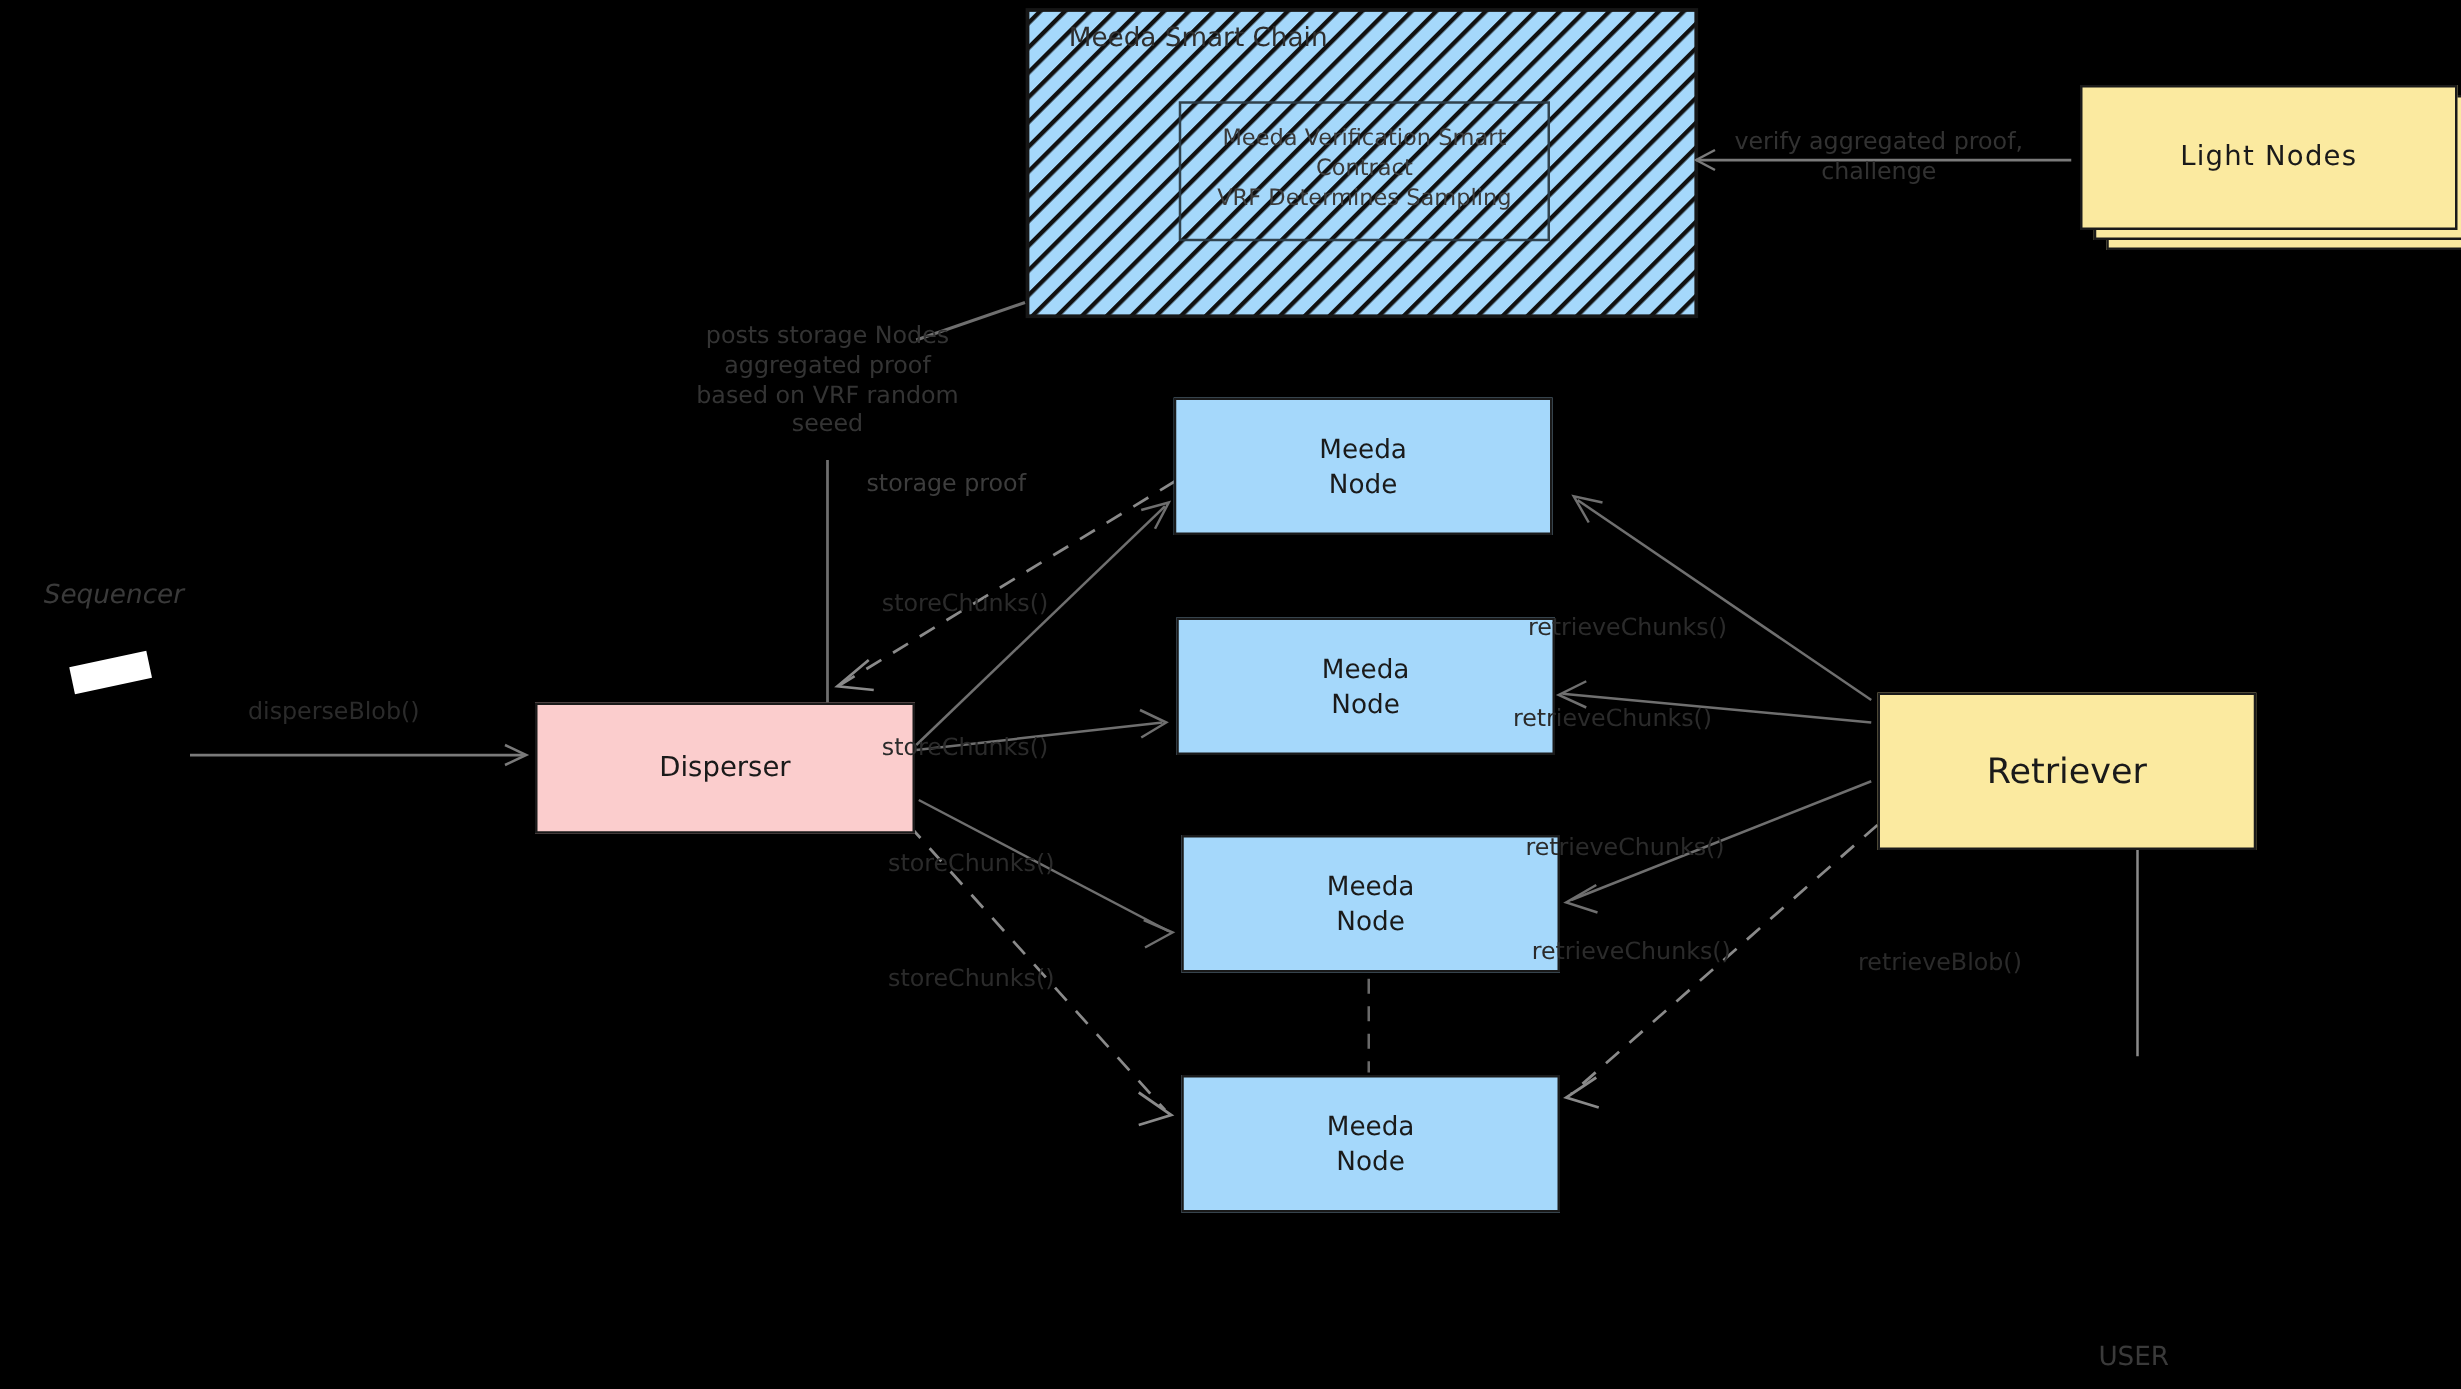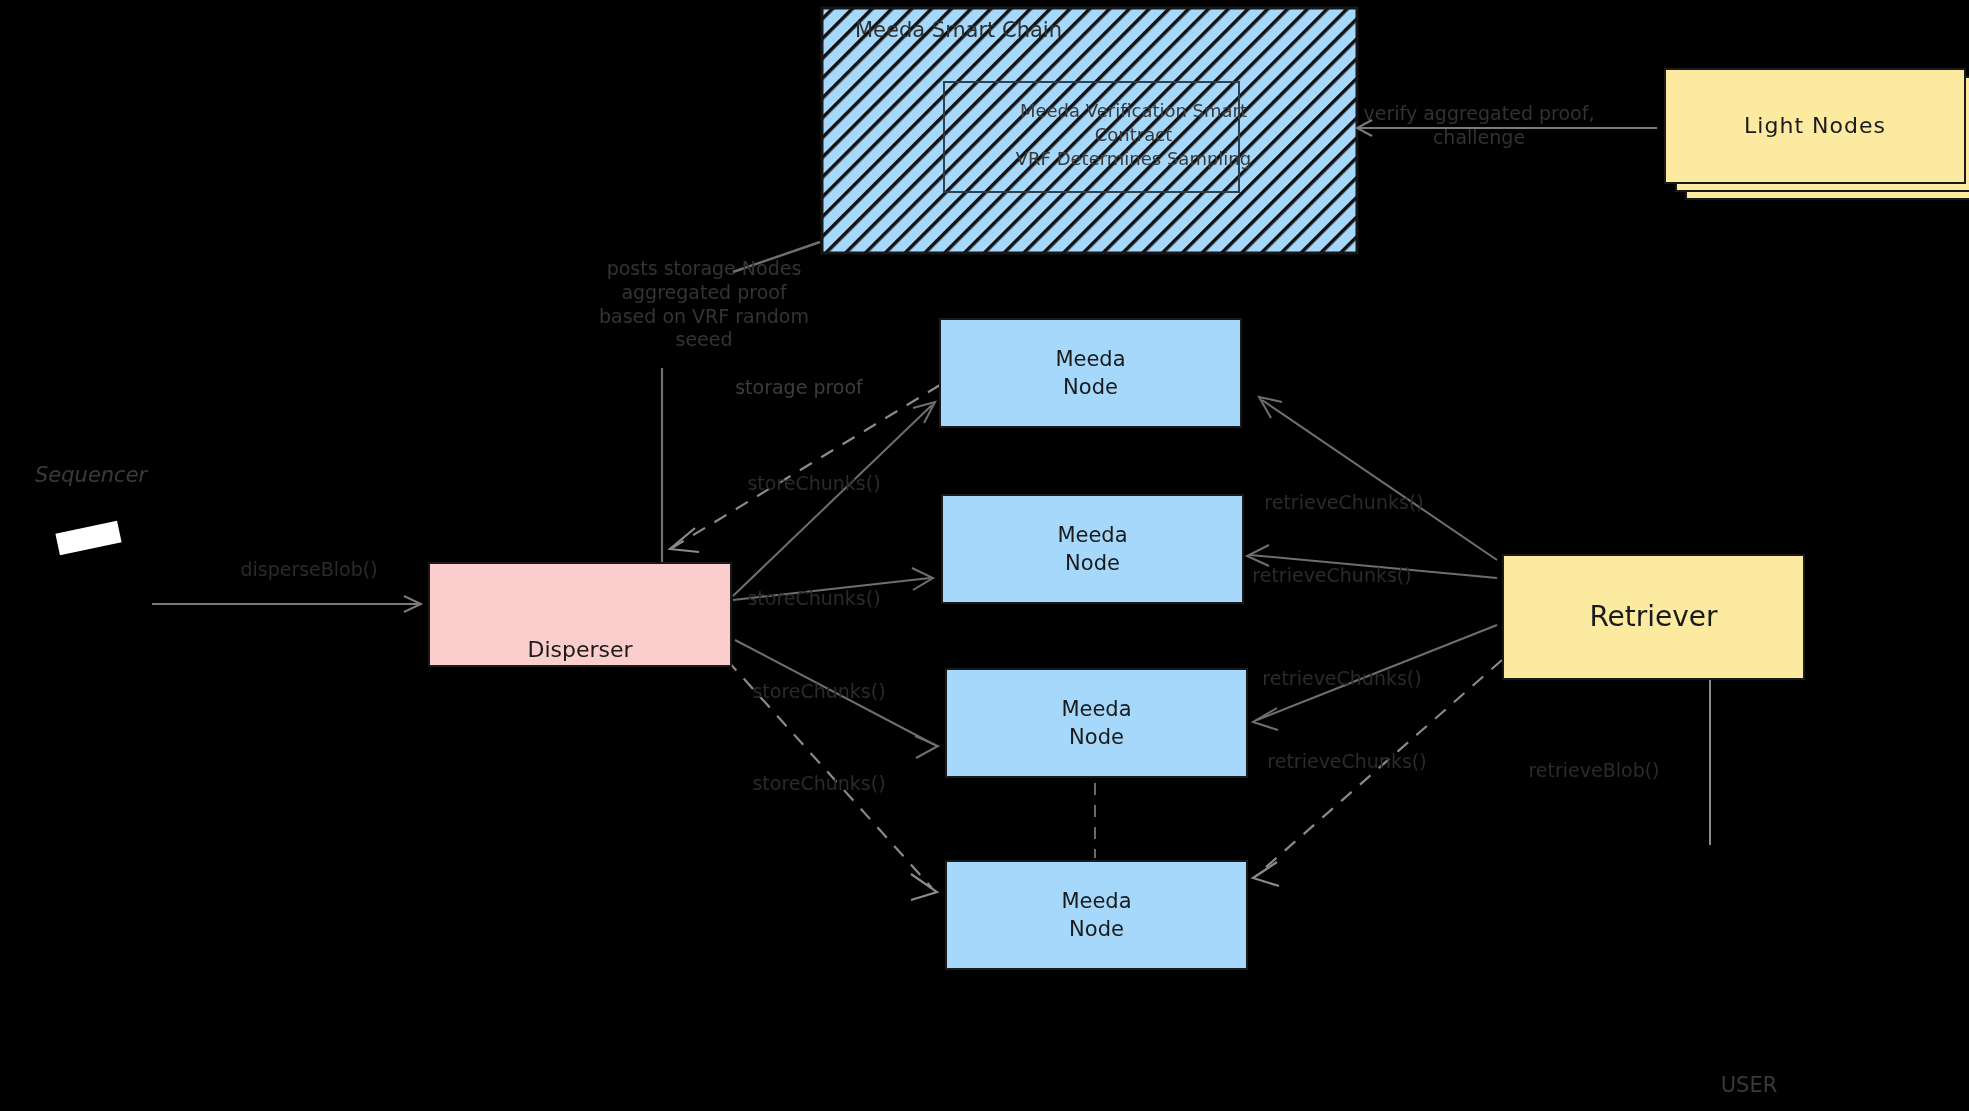--- a/index.html
+++ b/index.html
@@ -38,21 +38,20 @@
     line-height: 1.35;
   }
   .lbl {
     position: absolute;
     color: #2b2b2b;
     font-family: "DejaVu Sans", sans-serif;
     text-align: center;
     line-height: 1.25;
     white-space: pre-line;
     pointer-events: none;
-    padding-left: 42px;
   }
   .lbl-dim { color: #3a3a3a; }
   .title-chain {
     position: absolute;
     color: #2e2e2e;
     font-family: "DejaVu Sans", sans-serif;
     font-size: 21px;
   }
   .stack-card {
     position: absolute;
@@ -138,21 +137,21 @@
 
     <line x1="1683" y1="665" x2="1683" y2="845" stroke="#8a8a8a" stroke-width="2"></line>
   </svg>
 
   <div class="stack-card" style="left:1658px; top:84px; width:302px; height:116px; background:#fbeaa0;"></div>
   <div class="stack-card" style="left:1648px; top:76px; width:302px; height:116px; background:#fbeaa0;"></div>
   <div class="node-box" style="left:1637px; top:68px; width:302px; height:116px; background:#fbeaa0; font-size:22px; letter-spacing:1px;">
     <span>Light Nodes</span>
   </div>
 
-  <div class="node-box" style="left:401px; top:562px; width:304px; height:105px; background:#fbcdcd; font-size:22px;align-items:flex-end;">
+  <div class="node-box" style="left:401px; top:562px; width:304px; height:105px; background:#fbcdcd; font-size:22px;">
     <span>Disperser</span>
   </div>
 
   <div class="node-box" style="left:1475px; top:554px; width:303px; height:126px; background:#fbeaa0; font-size:28px;">
     <span>Retriever</span>
   </div>
 
   <div class="node-box" style="left:912px; top:318px; width:303px; height:110px; background:#a5d8fb; font-size:21px; flex-direction:column;">
     <span>Meeda</span>
     <span>Node</span>
@@ -171,21 +170,21 @@
   <div class="node-box" style="left:918px; top:860px; width:303px; height:110px; background:#a5d8fb; font-size:21px; flex-direction:column;">
     <span>Meeda</span>
     <span>Node</span>
   </div>
 
   <div class="lbl" style="left:0px; top:462px; width:200px; font-size:21px; text-align:left; padding-left:8px; color:#3a3a3a;font-style:italic;">Sequencer</div>
   <div class="seq-rect" style="left:30px; top:527px; width:63px; height:22px;"></div>
 
   <div class="lbl" style="left:1590px; top:1072px; width:180px; font-size:21px; color:#3a3a3a;">USER</div>
 
-  <div class="lbl" style="left:1265px; top:102px; width:290px; font-size:19px; color:#323232;">verify aggregated proof,
+  <div class="lbl" style="left:1331px; top:102px; width:290px; font-size:19px; color:#323232;">verify aggregated proof,
 challenge</div>
 
   <div class="lbl" style="left:500px; top:257px; width:270px; font-size:19px; color:#343434;">posts storage Nodes
 aggregated proof
 based on VRF random
 seeed</div>
 
   <div class="lbl" style="left:600px; top:376px; width:260px; font-size:19px; color:#3d3d3d;">storage proof</div>
 
   <div class="lbl" style="left:110px; top:558px; width:260px; font-size:19px;">disperseBlob()</div>

